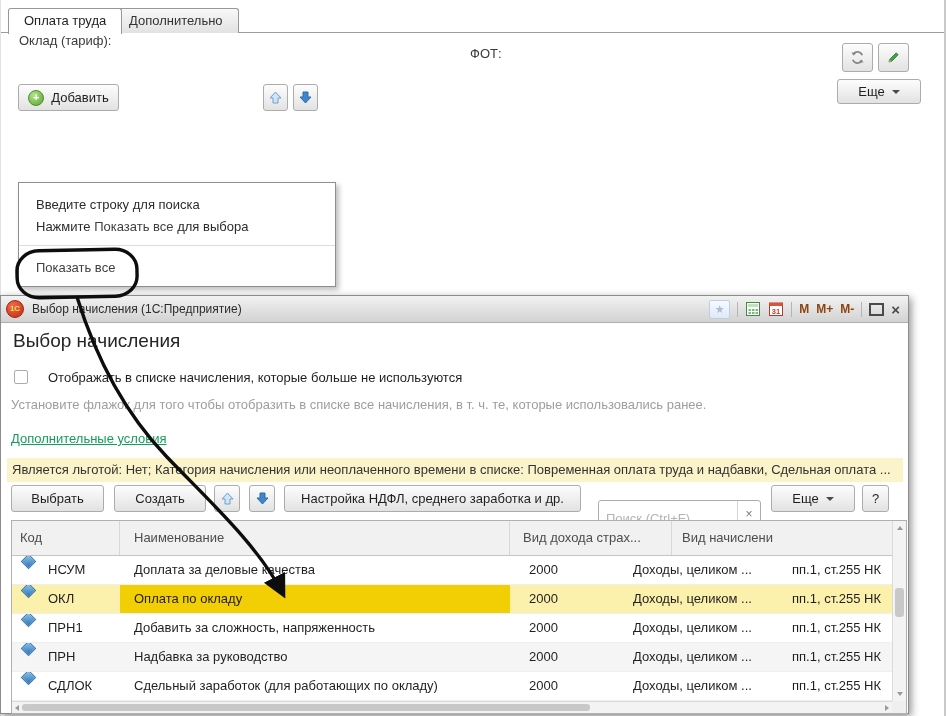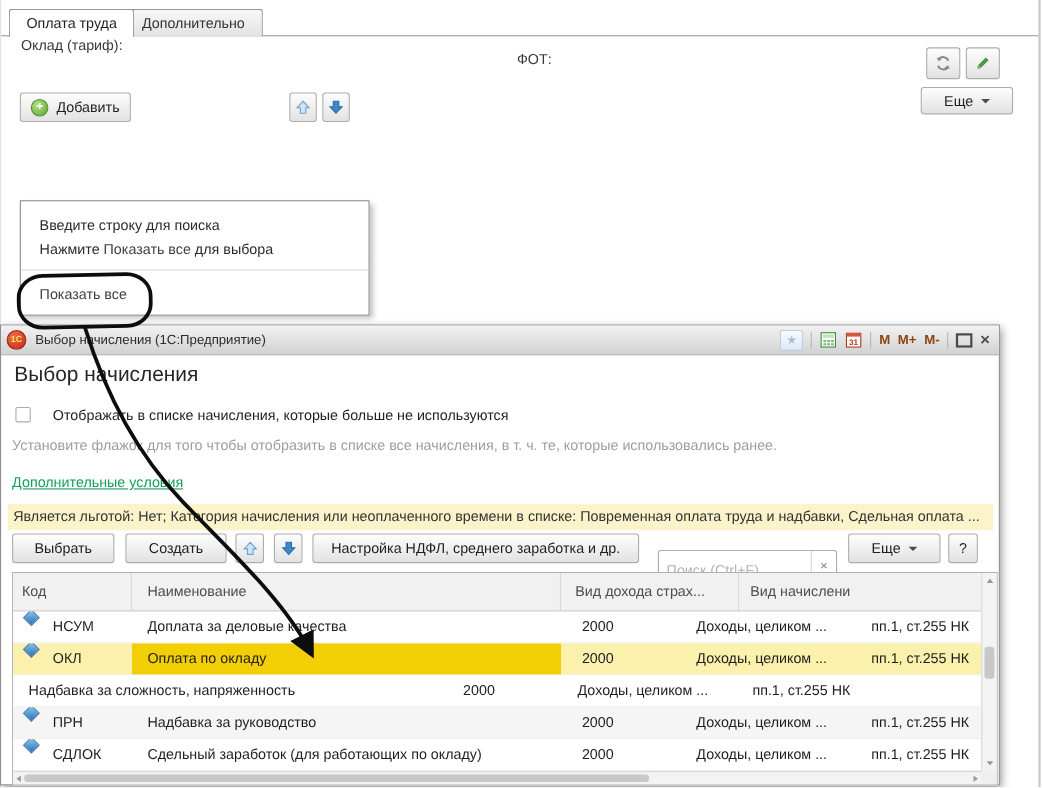--- a/index.html
+++ b/index.html
@@ -290,21 +290,25 @@
     <div class="c cc">
       <span class="diamond"></span>
       <span>ОКЛ</span>
     </div>
     <div class="c cn gold">Оплата по окладу</div>
     <div class="c ci">2000</div>
     <div class="c cs">Доходы, целиком ...</div>
     <div class="c ca">пп.1, ст.255 НК</div>
   </div>
             <div class="dt-row">
-    <div class="c cn">Надбавка за сложность, напряженность</div>
+    <div class="c cc">
+      <span class="diamond"></span>
+      <span>ПРН1</span>
+    </div>
+    <div class="c cn">Добавить за сложность, напряженность</div>
     <div class="c ci">2000</div>
     <div class="c cs">Доходы, целиком ...</div>
     <div class="c ca">пп.1, ст.255 НК</div>
   </div>
             <div class="dt-row alt">
     <div class="c cc">
       <span class="diamond"></span>
       <span>ПРН</span>
     </div>
     <div class="c cn">Надбавка за руководство</div>

